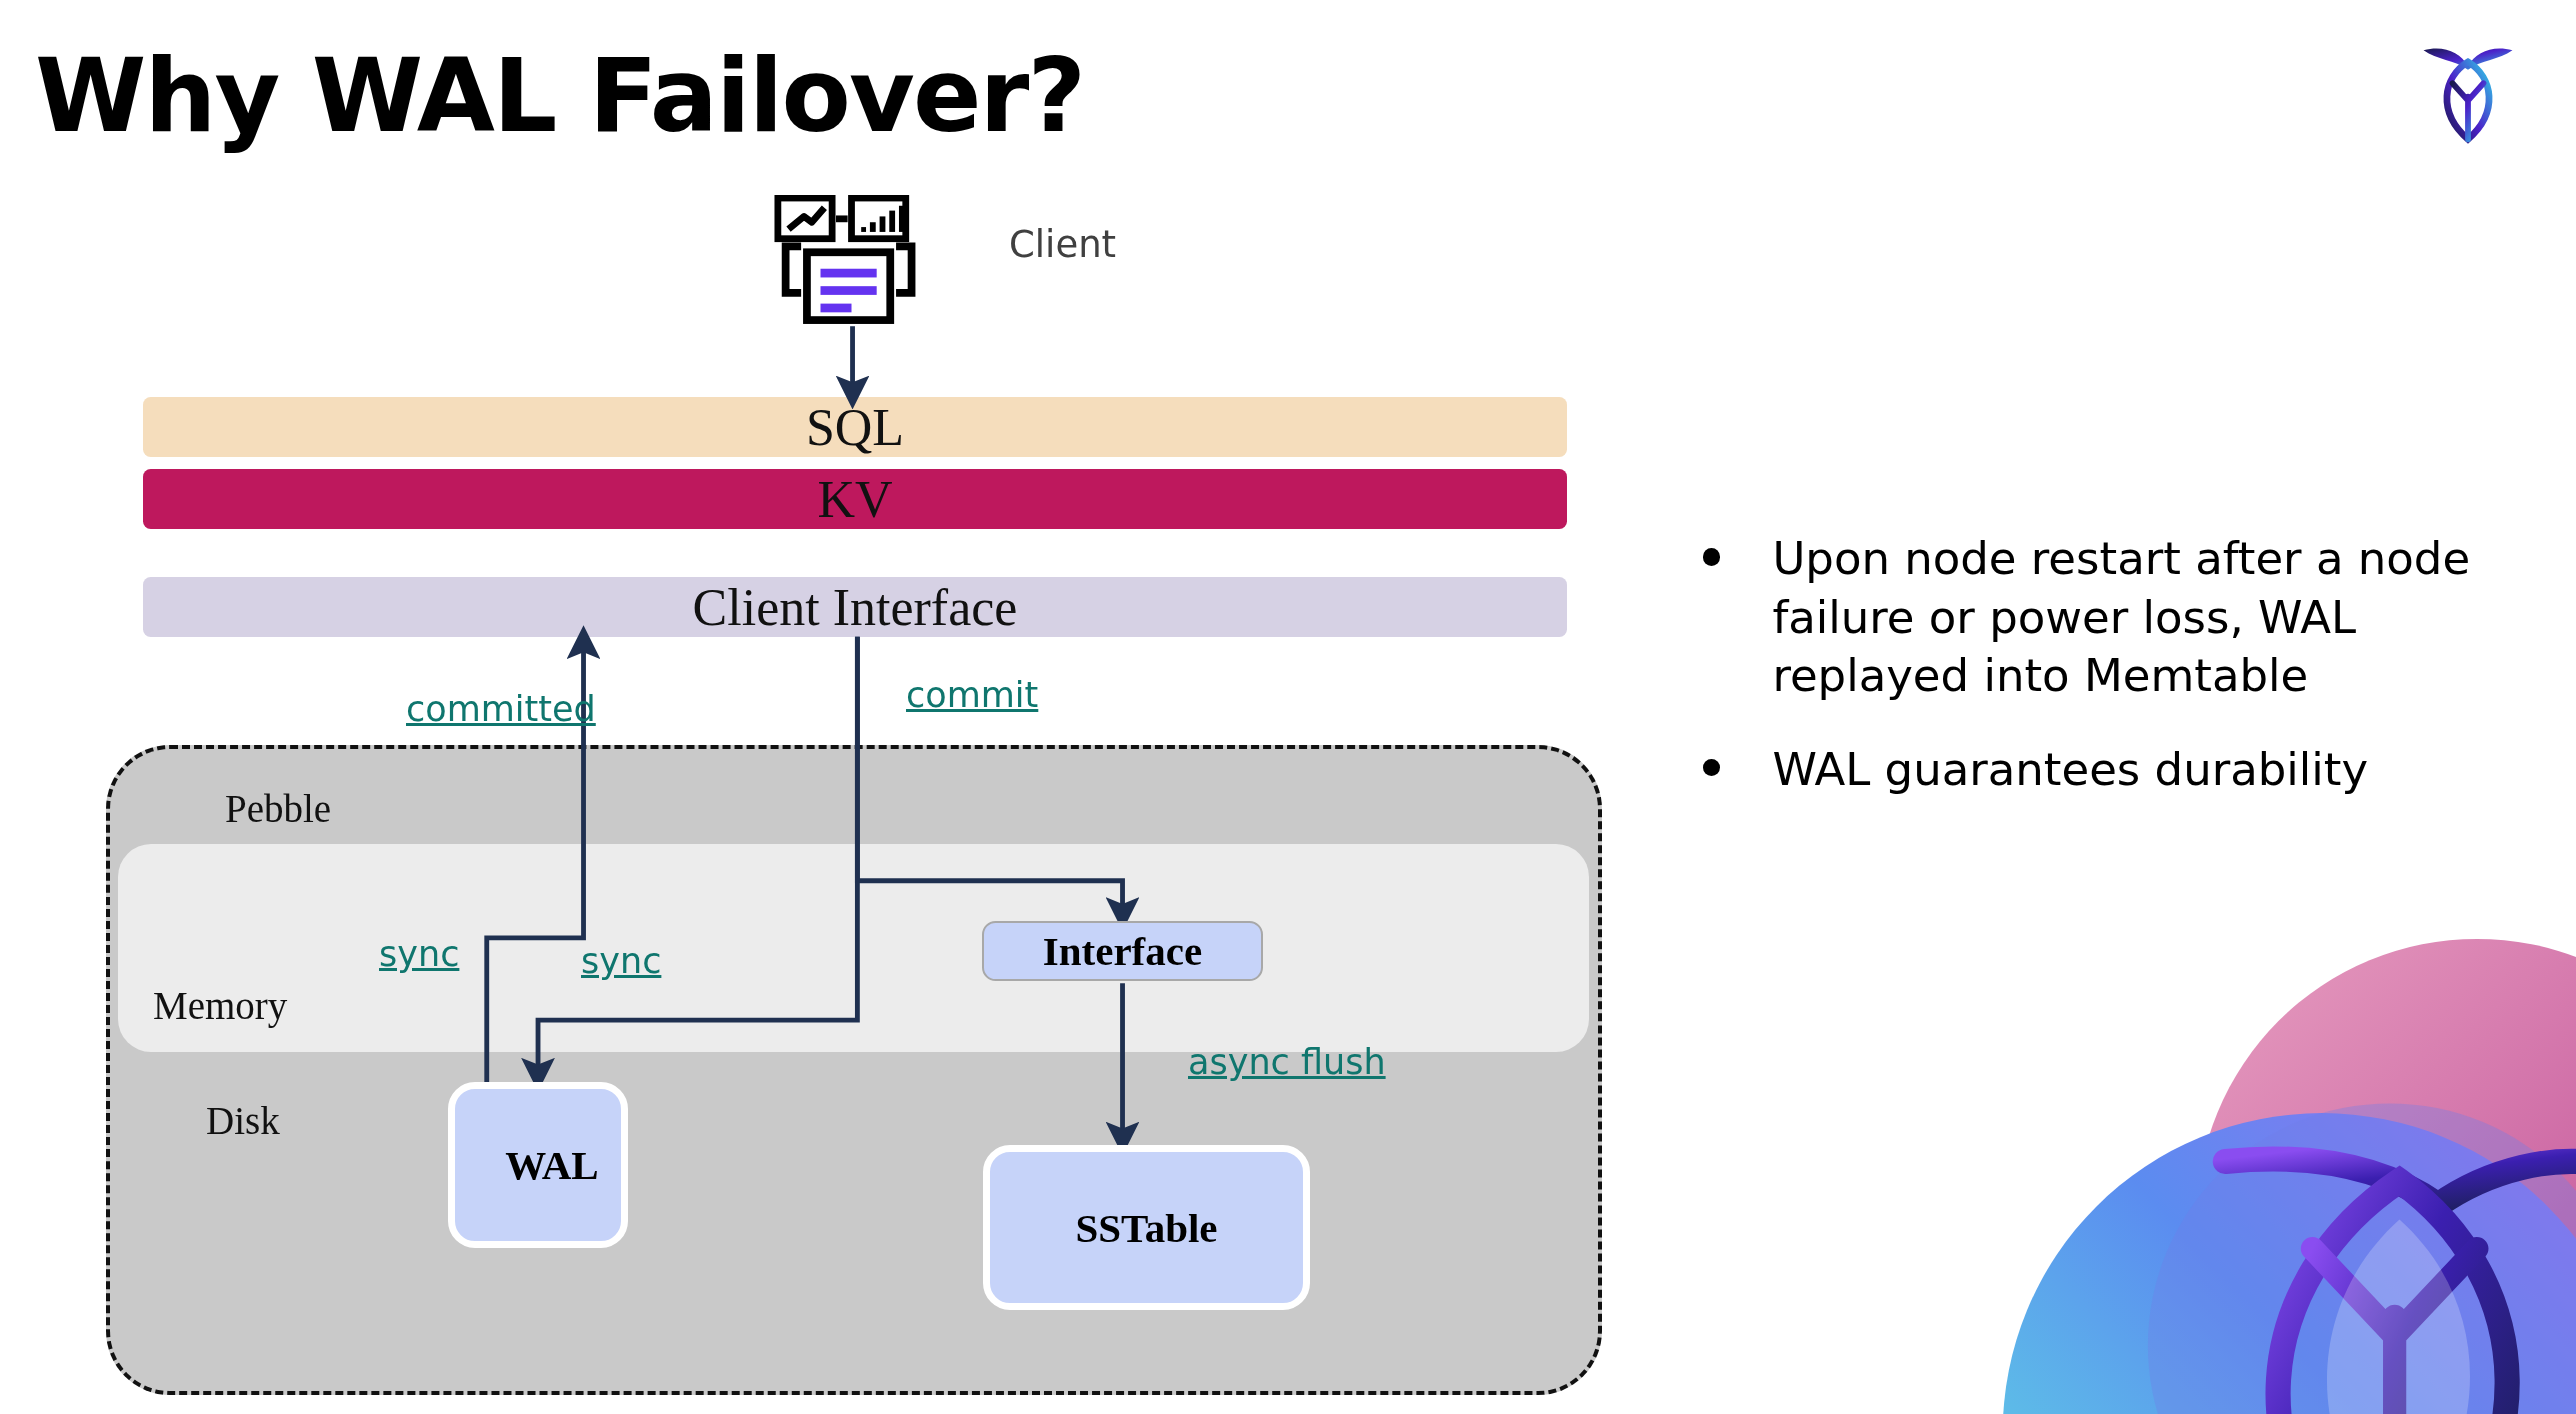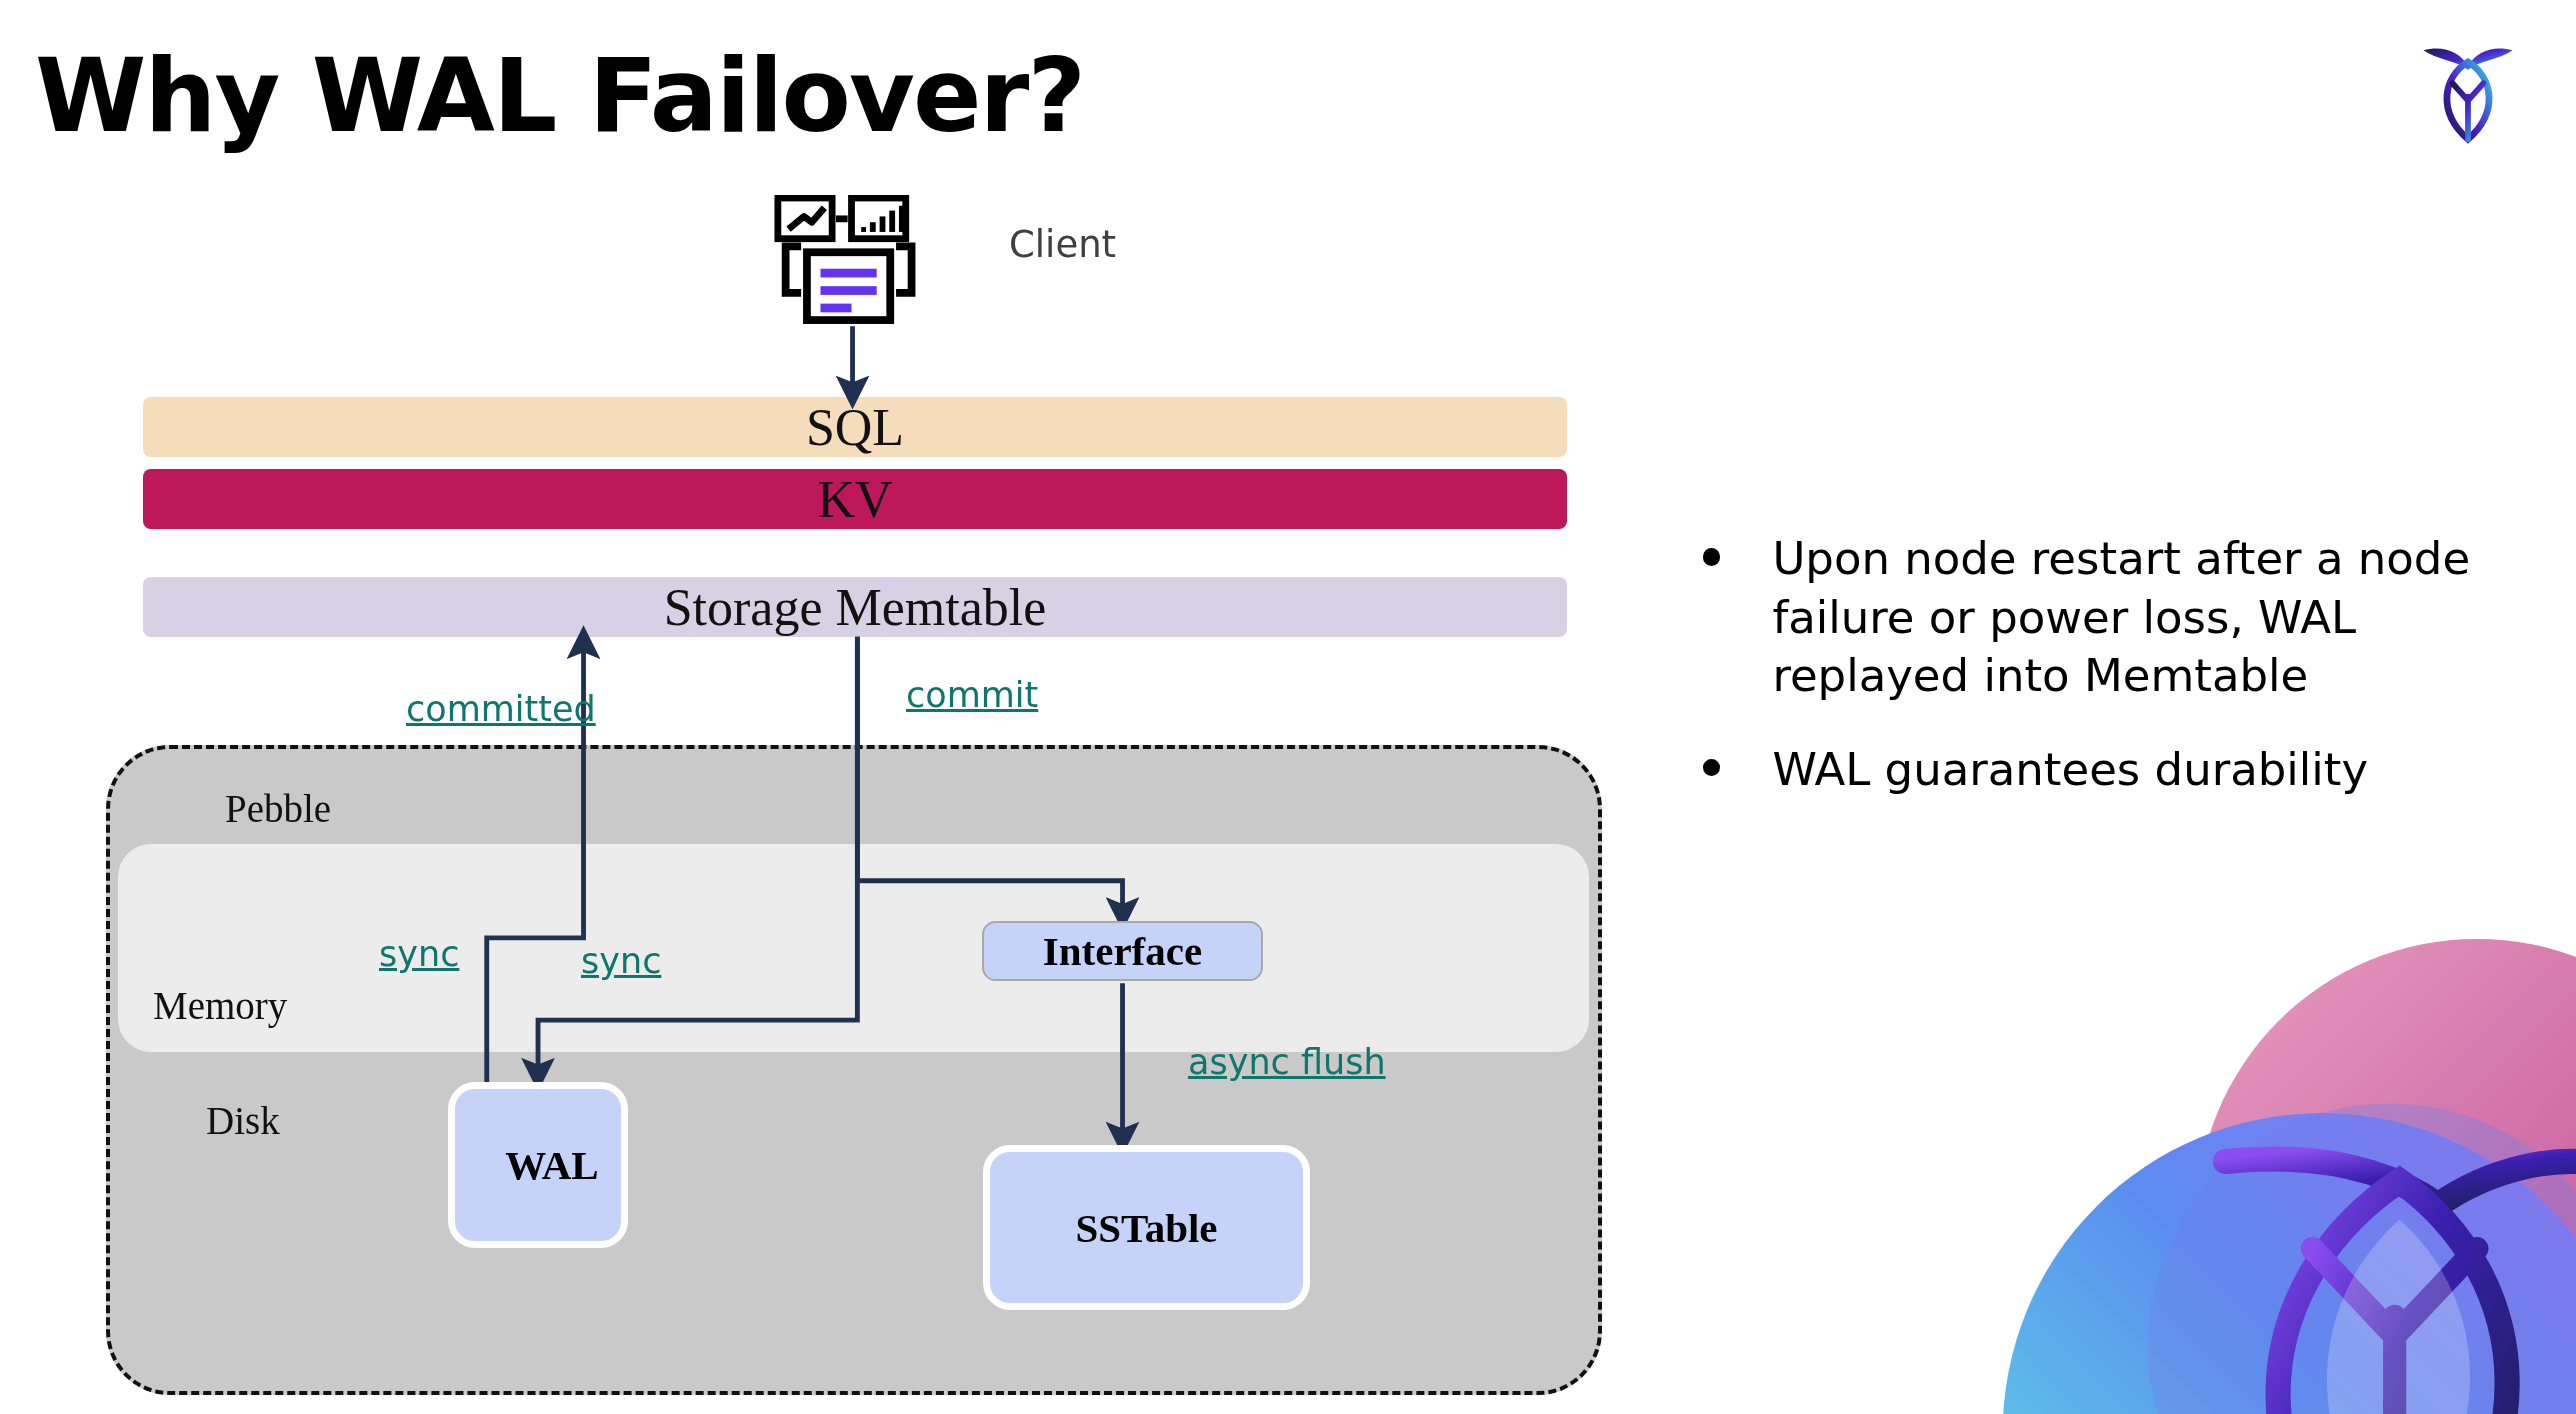--- a/index.html
+++ b/index.html
@@ -307,21 +307,21 @@
   </svg>
   <div id="client-label">Client</div>
 
   <div id="layer-sql" class="layer-bar">
     <span>SQL</span>
   </div>
   <div id="layer-kv" class="layer-bar">
     <span>KV</span>
   </div>
   <div id="layer-si" class="layer-bar">
-    <span>Storage Memtable</span>
+    <span>Client Interface</span>
   </div>
 
   <div id="pebble-container"></div>
   <div id="memory-region"></div>
   <div id="pebble-label">Pebble</div>
   <div id="memory-label">Memory</div>
   <div id="disk-label">Disk</div>
 
   <svg id="arrow-layer" viewBox="0 0 2662 1462">
     <defs>

